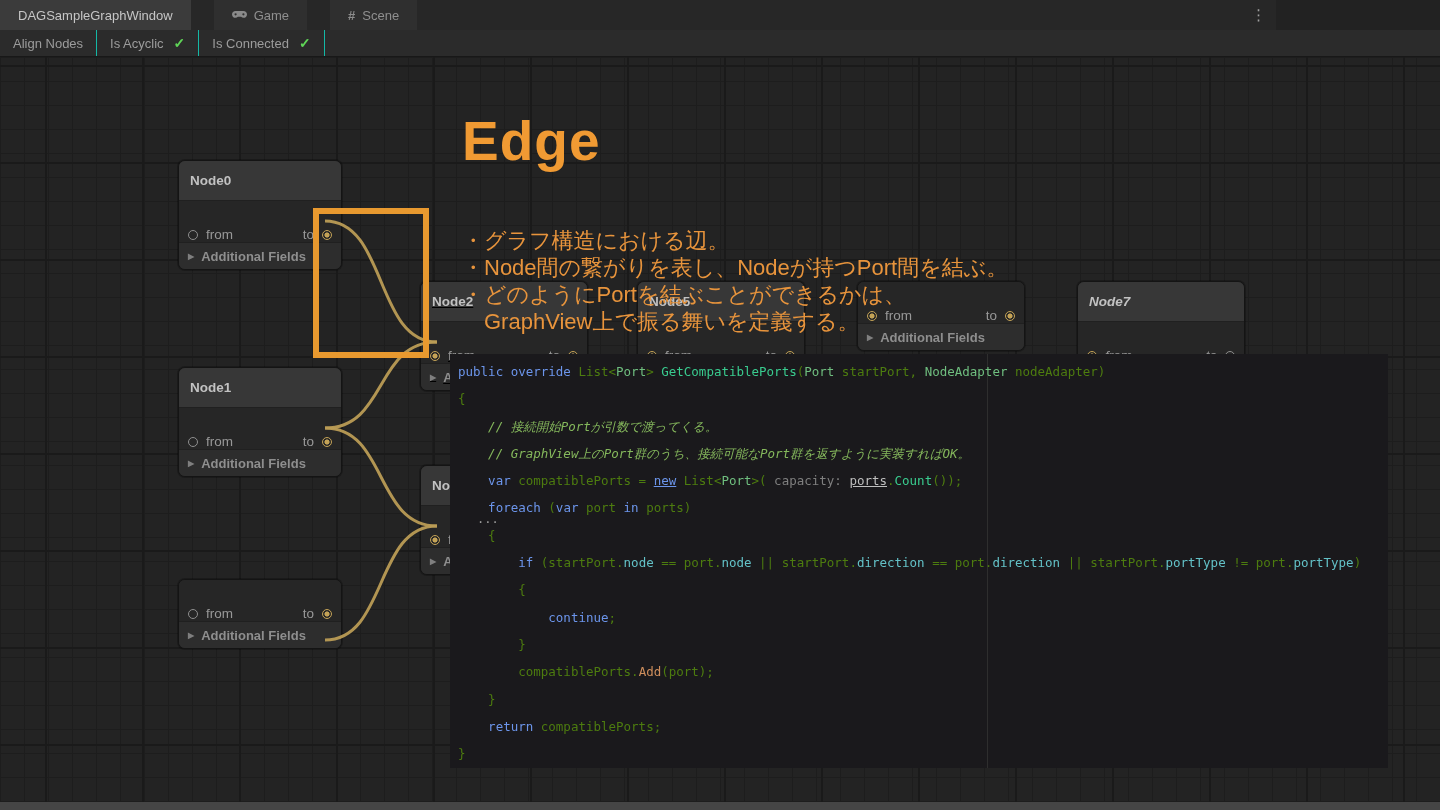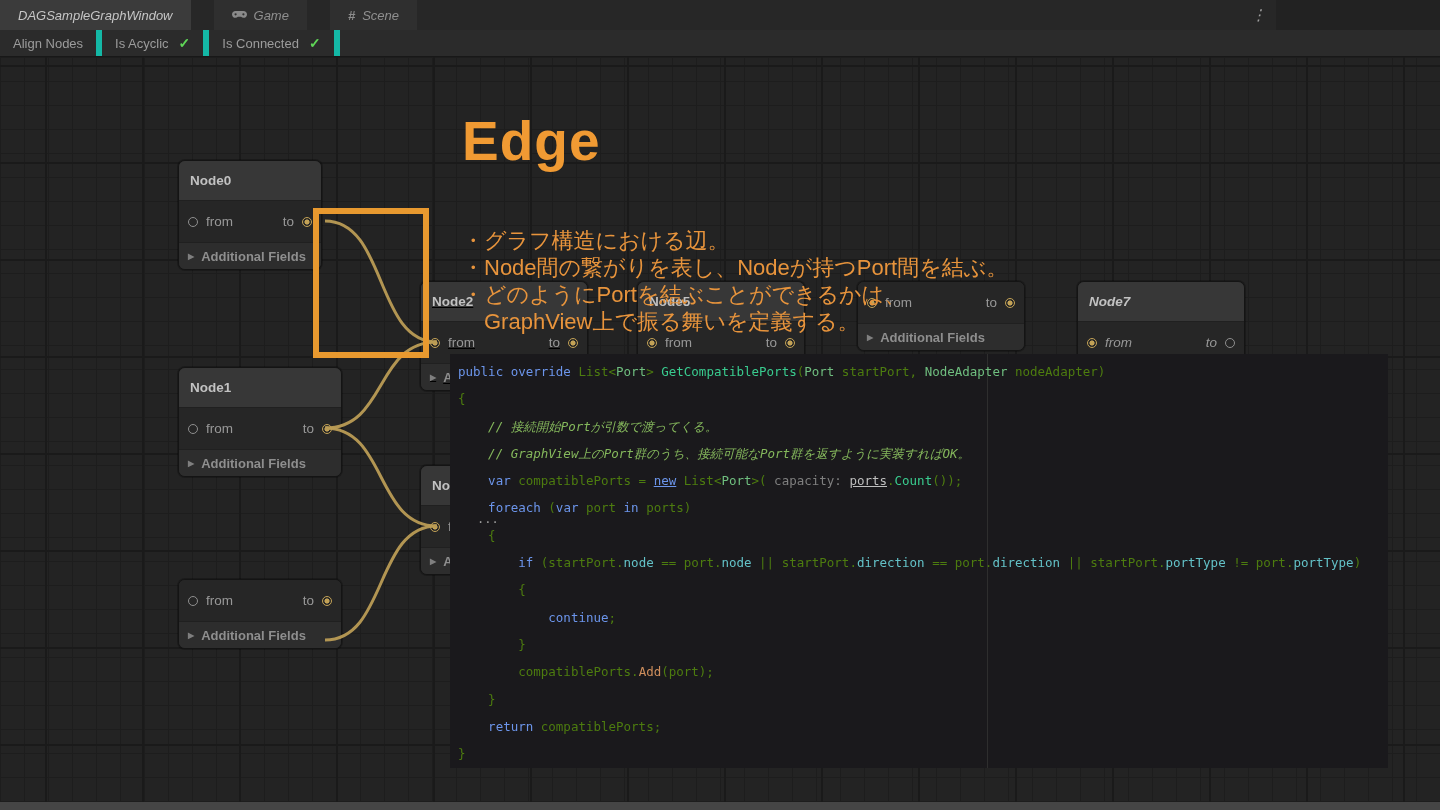--- a/index.html
+++ b/index.html
@@ -1,48 +1,48 @@
 <!DOCTYPE html>
 <html><head>
 <meta charset="utf-8">
 <style>
   * { margin:0; padding:0; box-sizing:border-box; }
   html,body { width:1440px; height:810px; overflow:hidden; background:#222; font-family:"Liberation Sans", sans-serif; }
   .window { position:relative; width:1440px; height:810px; background:#222; }
 
   
-  .tabbar { position:absolute; left:0; top:0; width:1276px; height:30px; background:#272727; display:flex; align-items:stretch;font-style:italic; }
+  .tabbar { position:absolute; left:0; top:0; width:1276px; height:30px; background:#272727; display:flex; align-items:stretch; }
   .tabs { display:flex; }
   .tab { display:flex; align-items:center; gap:7px; padding:0 18px; margin-right:23px; background:#2f2f2f; color:#8f8f8f; font-size:13px; cursor:default; }
   .tab.active { background:#3b3b3b; color:#c6c6c6; }
   .tab-icon { display:flex; align-items:center; }
   .hash { color:#8c8c8c; font-weight:bold; font-size:13px; }
   .kebab { position:absolute; right:10px; top:0; height:30px; line-height:30px; color:#a0a0a0; font-size:15px; }
 
   
   .toolbar { position:absolute; left:0; top:30px; width:1440px; height:27px; background:#2b2b2b; border-bottom:1px solid #181818; display:flex; align-items:stretch; }
-  .tbtn { display:flex; align-items:center; padding:0 13px; border-right:6px solid #14b8a6; color:#9c9c9c; font-size:13px; }
+  .tbtn { display:flex; align-items:center; padding:0 13px; border-right:1px solid #14b8a6; color:#9c9c9c; font-size:13px; }
   .tbtn .check { color:#5fd557; font-weight:bold; font-size:14px; margin-left:10px; }
 
   
   .graph { position:absolute; left:0; top:57px; width:1440px; height:745px;
     background-color:#232323;
     background-image:
       linear-gradient(#1a1a1a 2px, transparent 2px),
       linear-gradient(90deg, #1a1a1a 2px, transparent 2px),
       linear-gradient(#1d1d1d 1px, transparent 1px),
       linear-gradient(90deg, #1d1d1d 1px, transparent 1px);
     background-size:97px 97px, 97px 97px, 24px 24px, 24px 24px;
     background-position:45px 8px, 45px 8px, 0 0, 0 0; }
 
   .edge-layer { position:absolute; left:0; top:0; width:1440px; height:745px; z-index:2; }
 
   .node { position:absolute; background:#2b2b2b; border:1px solid #141414; border-radius:7px; overflow:hidden; z-index:1; box-shadow:0 0 0 1px rgba(0,0,0,.25); }
   .node-title { height:40px; line-height:40px; padding-left:11px; background:#373737; border-bottom:1px solid #202020; color:#c2c2c2; font-size:13.5px; font-weight:600; }
-  .node-ports { height:42px; background:#262626; border-bottom:1px solid #202020; display:flex; align-items:center; justify-content:space-between; padding:0 9px; }
+  .node-ports { height:42px; background:#262626; border-bottom:1px solid #202020; display:flex; align-items:flex-end; justify-content:space-between; padding:0 9px; }
   .port { display:flex; align-items:center; gap:8px; color:#989898; font-size:13.5px; }
   .pin { width:10px; height:10px; border-radius:50%; flex:none; }
   .pin.open { border:1.5px solid #8e8e8e; }
   .pin.conn { border:1.5px solid #c3a256; background:radial-gradient(circle, #c3a256 0 2.2px, transparent 2.9px); }
   .node-extra { height:26px; background:#2d2d2d; display:flex; align-items:center; padding-left:9px; color:#8e8e8e; font-size:13px; font-weight:600; }
   .tri { font-size:8px; color:#7f7f7f; margin-right:7px; }
 
   
   .hl-rect { position:absolute; left:313px; top:151px; width:116px; height:150px; border:6px solid #e8992f; z-index:3; }
   .slide-title { position:absolute; left:462px; top:52px; font-size:55px; font-weight:bold; letter-spacing:1px; color:#f09a33; z-index:3; }
@@ -112,21 +112,21 @@
     </div>
 
   <div class="graph">
     <svg class="edge-layer" id="edges">
         <path d="M325 164 C387 164, 375 285, 437 285" fill="none" stroke="#ba9c55" stroke-width="3" opacity="0.95"></path>
         <path d="M325 371 C387 371, 375 285, 437 285" fill="none" stroke="#ba9c55" stroke-width="3" opacity="0.95"></path>
         <path d="M325 371 C387 371, 375 469, 437 469" fill="none" stroke="#ba9c55" stroke-width="3" opacity="0.95"></path>
         <path d="M325 583 C387 583, 375 469, 437 469" fill="none" stroke="#ba9c55" stroke-width="3" opacity="0.95"></path>
       </svg>
     <div id="nodes">
-        <div class="node" style="left: 178px; top: 103px; width: 144px;">
+        <div class="node" style="left: 178px; top: 103px; width: 164px;">
           <div class="node-title">Node0</div>
           <div class="node-ports">
             <div class="port">
               <span class="pin open"></span>
               <span>from</span>
             </div>
             <div class="port">
               <span>to</span>
               <span class="pin conn"></span>
             </div>

